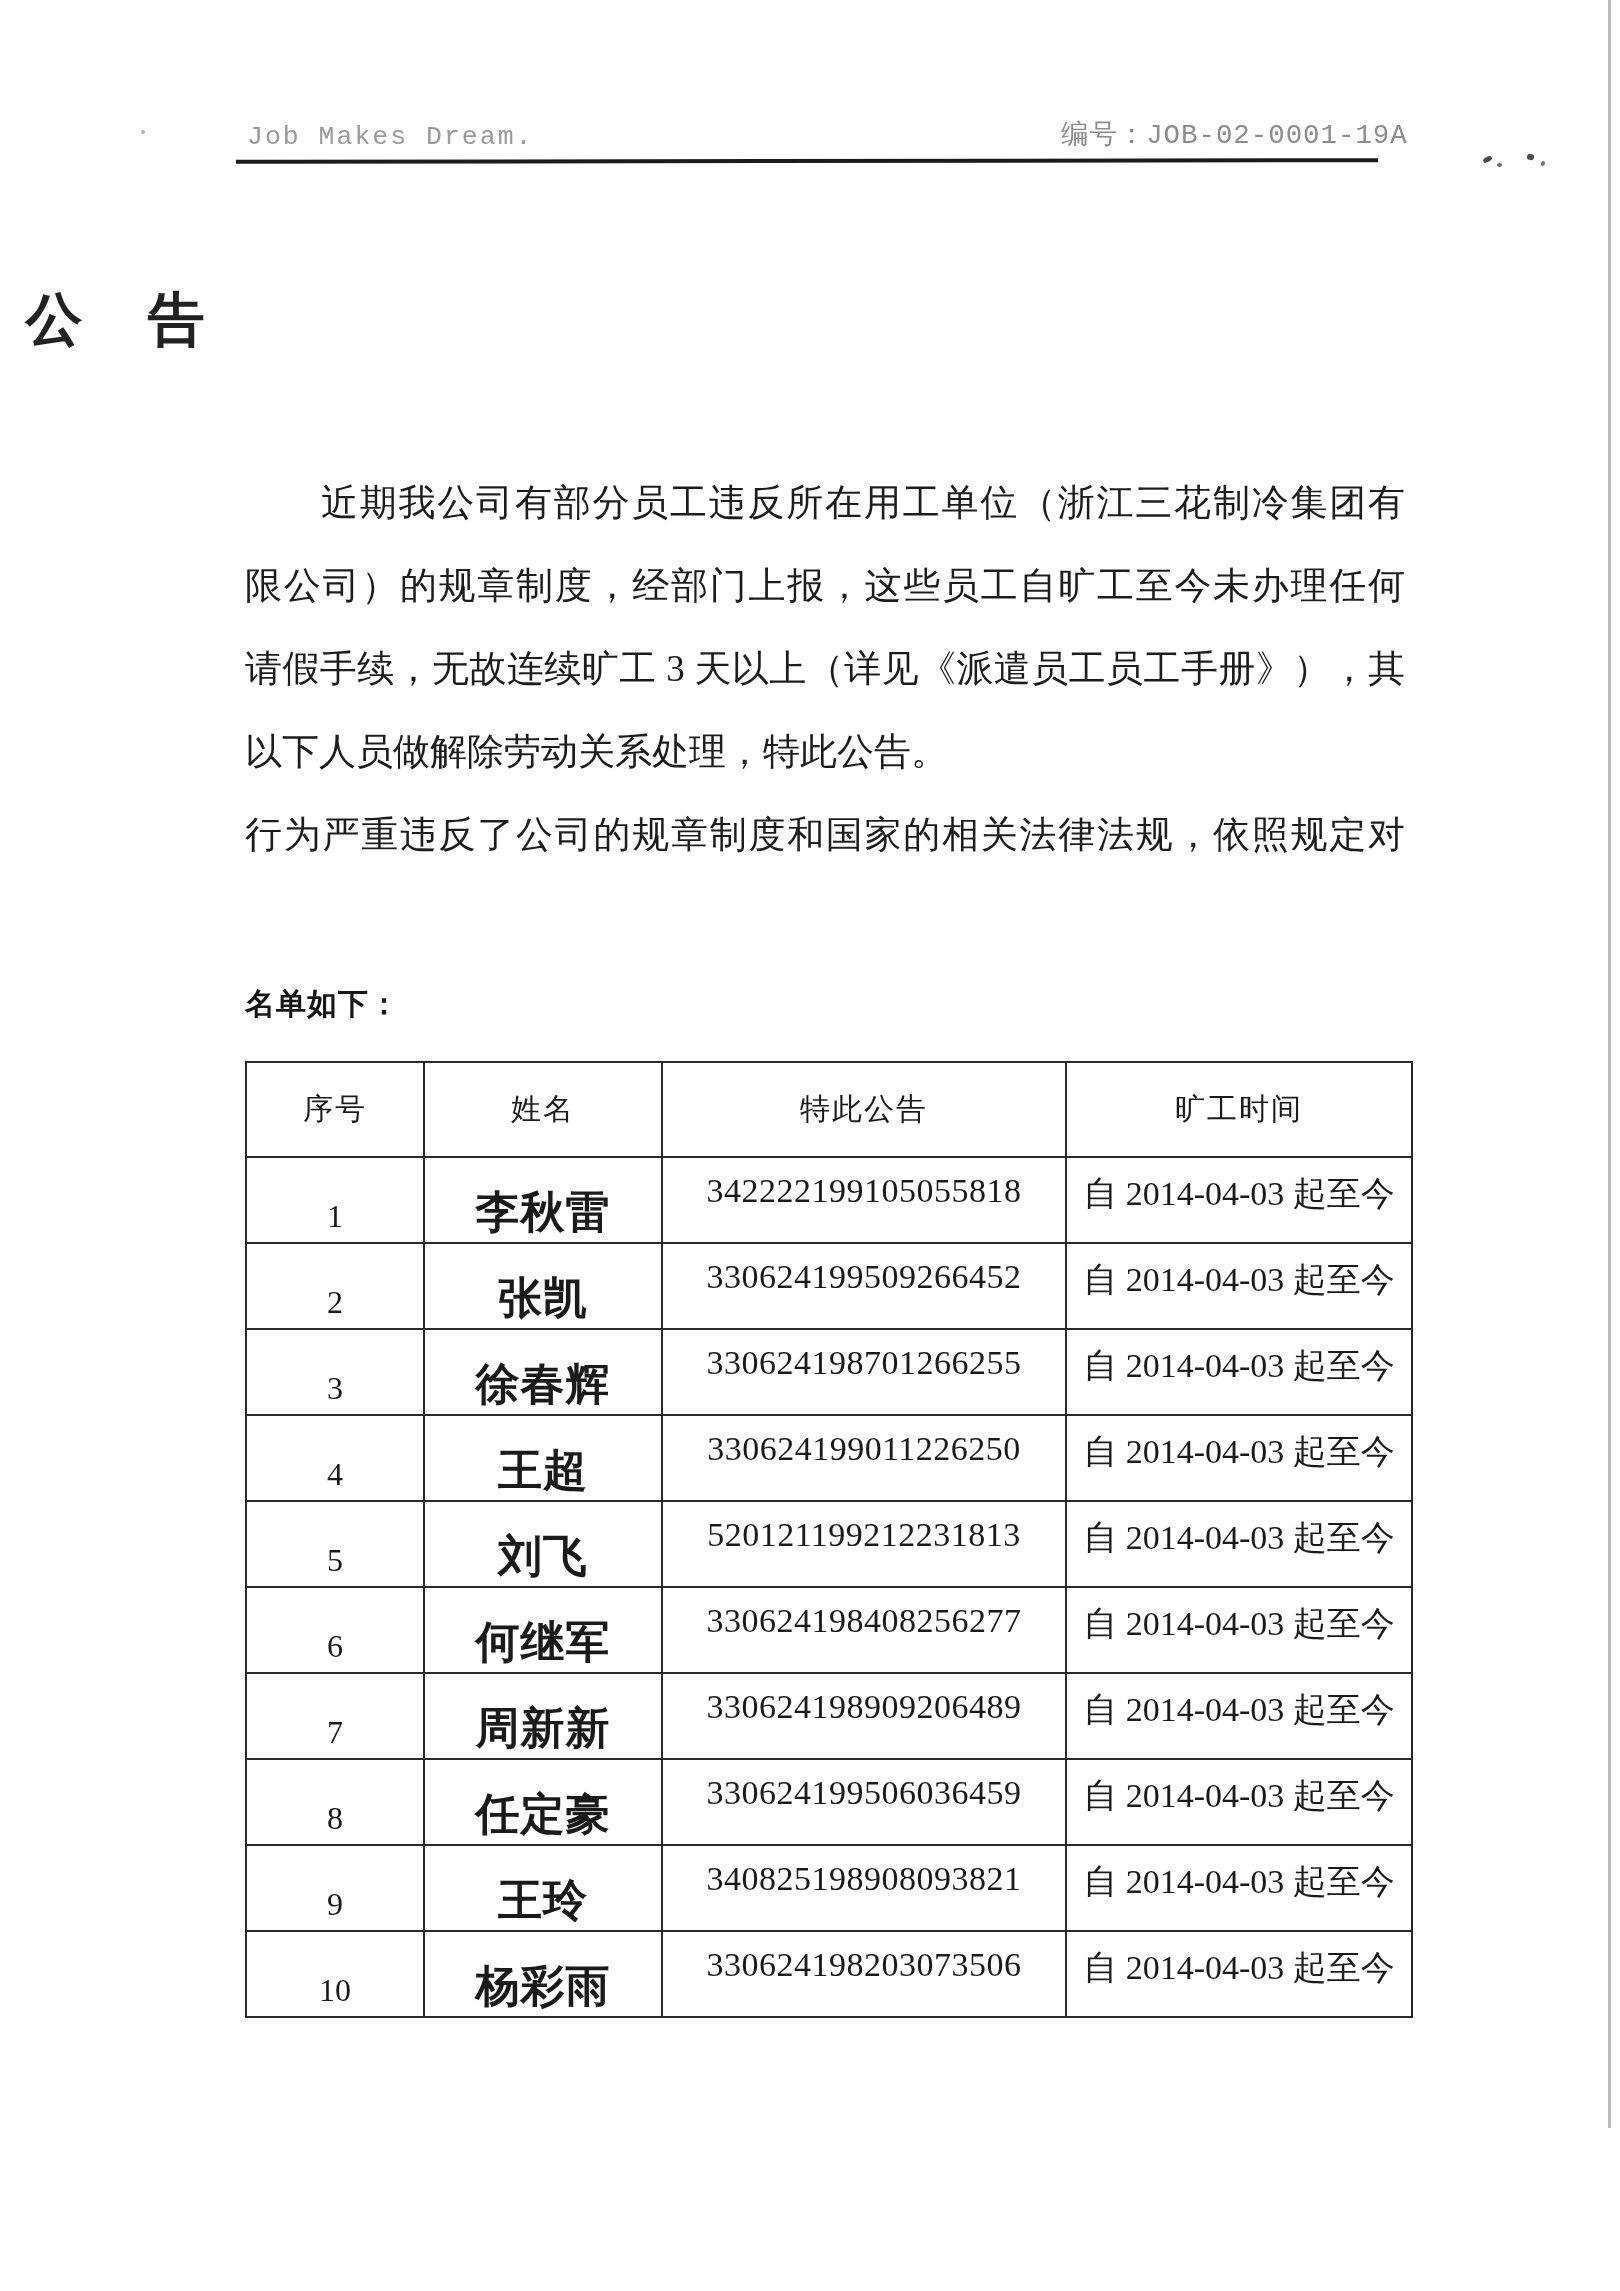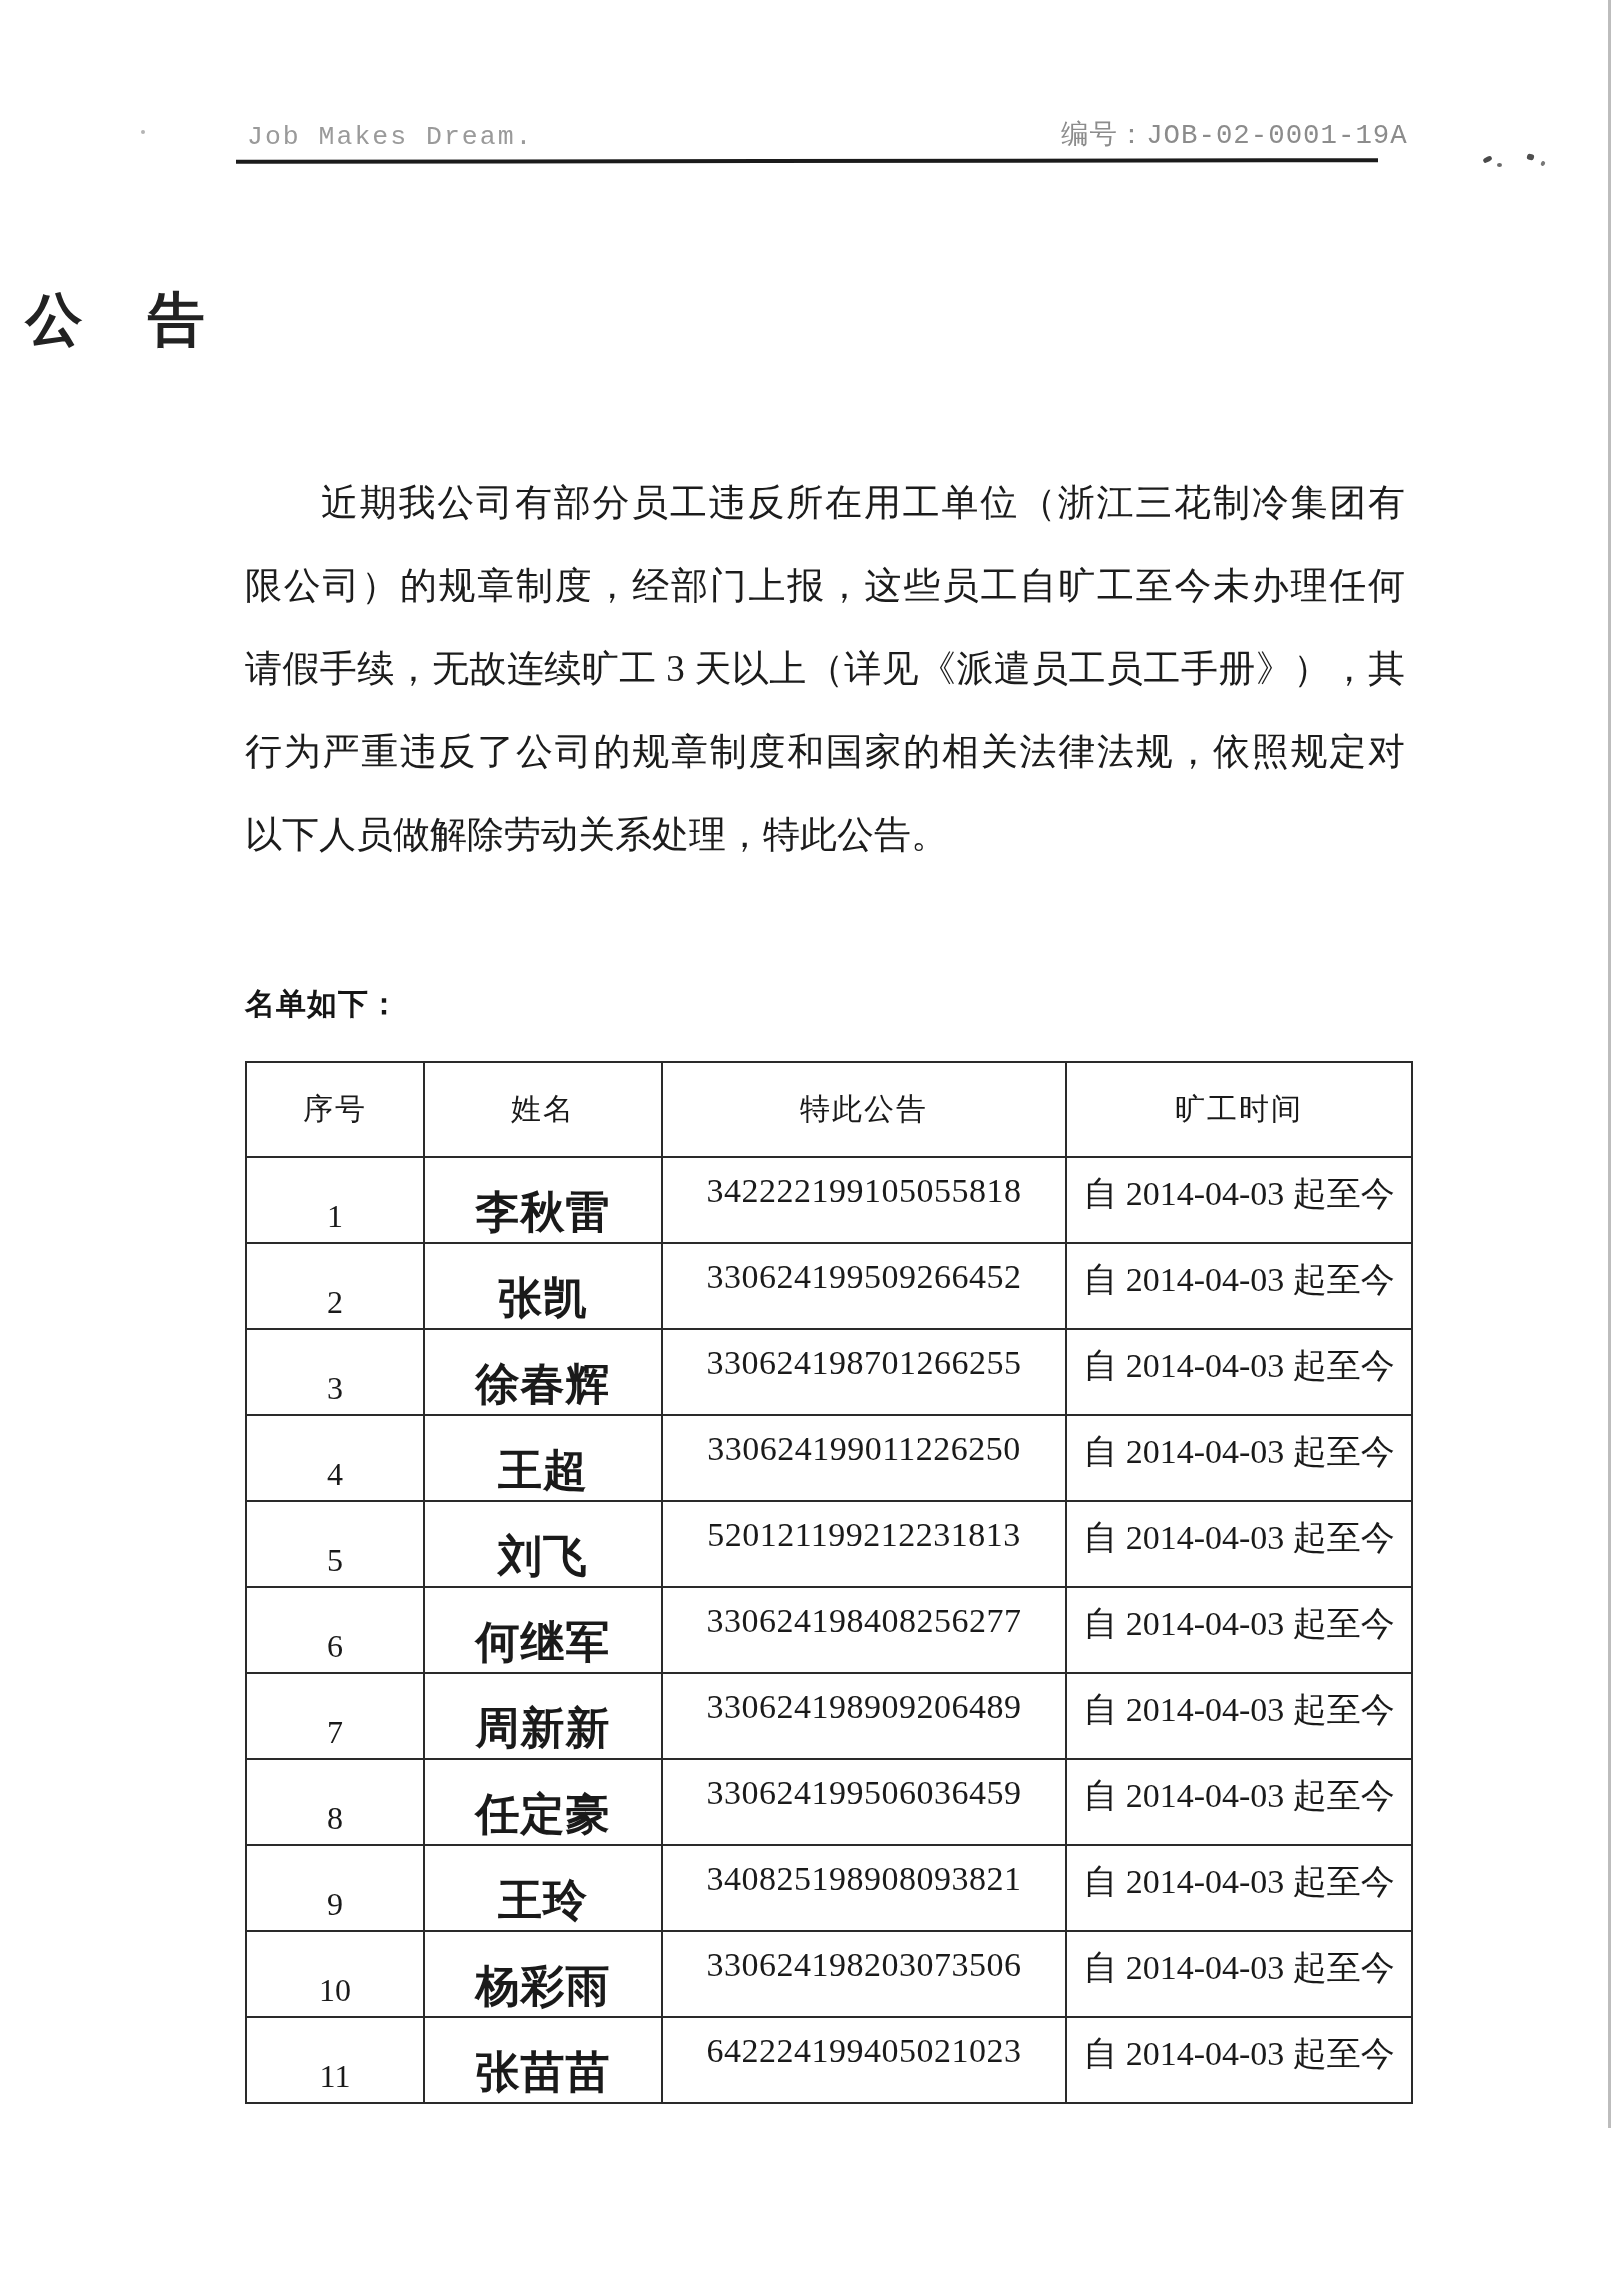--- a/index.html
+++ b/index.html
@@ -96,22 +96,22 @@
   <div class="slogan">Job Makes Dream.</div>
   <div class="doc-number"><span>编号：</span><span>JOB-02-0001-19A</span></div>
   <div class="header-rule"></div>
 
   <div class="doc-title">公 告</div>
 
   <div class="body-text">
     <div class="body-line indent">近期我公司有部分员工违反所在用工单位（浙江三花制冷集团有</div>
     <div class="body-line">限公司）的规章制度，经部门上报，这些员工自旷工至今未办理任何</div>
     <div class="body-line">请假手续，无故连续旷工 3 天以上（详见《派遣员工员工手册》），其</div>
+    <div class="body-line last">以下人员做解除劳动关系处理，特此公告。</div>
     <div class="body-line">行为严重违反了公司的规章制度和国家的相关法律法规，依照规定对</div>
-    <div class="body-line last">以下人员做解除劳动关系处理，特此公告。</div>
   </div>
 
   <div class="list-label">名单如下：</div>
 
   <table class="roster">
     <colgroup>
       <col class="c-no">
         <col class="c-name">
         <col class="c-id">
         <col class="c-time">
@@ -179,23 +179,17 @@
         <td class="cell-name">王玲</td>
         <td class="cell-id">340825198908093821</td>
         <td class="cell-time">自 2014-04-03 起至今</td>
       </tr>
         <tr>
         <td class="cell-no">10</td>
         <td class="cell-name">杨彩雨</td>
         <td class="cell-id">330624198203073506</td>
         <td class="cell-time">自 2014-04-03 起至今</td>
       </tr>
-        <tr>
-        <td class="cell-no">11</td>
-        <td class="cell-name">张苗苗</td>
-        <td class="cell-id">642224199405021023</td>
-        <td class="cell-time">自 2014-04-03 起至今</td>
-      </tr>
       </tbody>
   </table>
 
 </div>
 
 
 </body></html>

